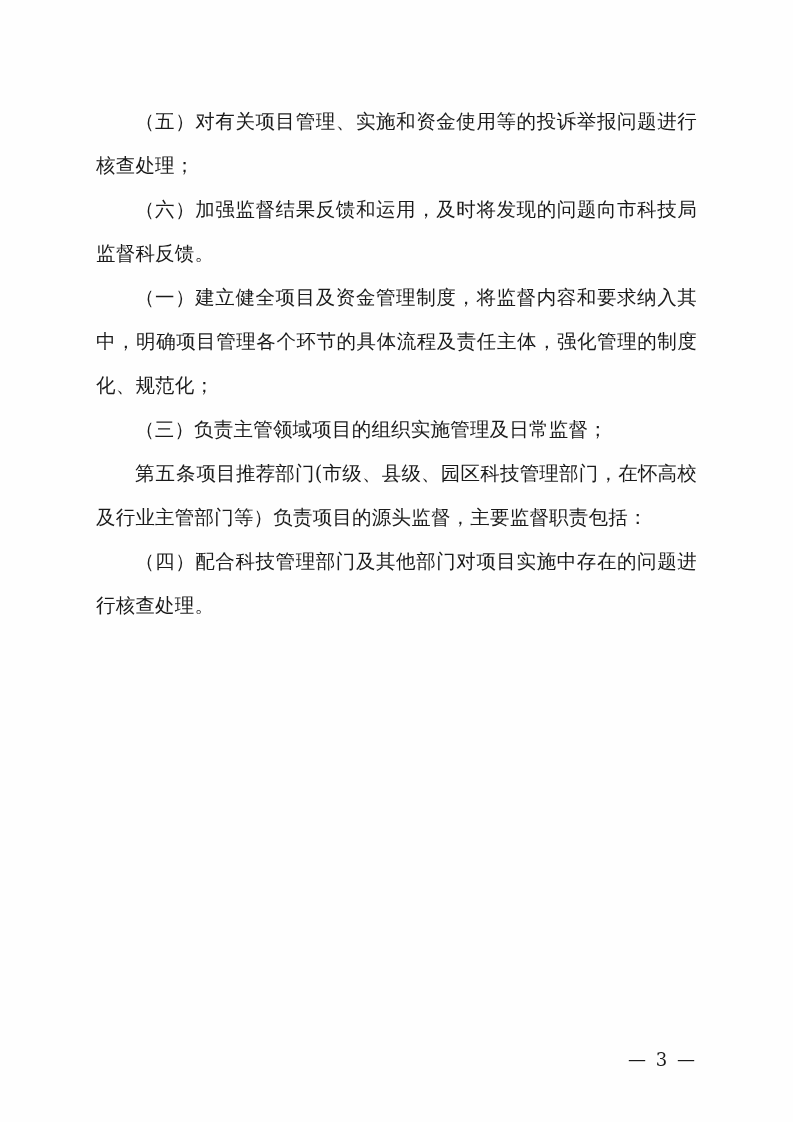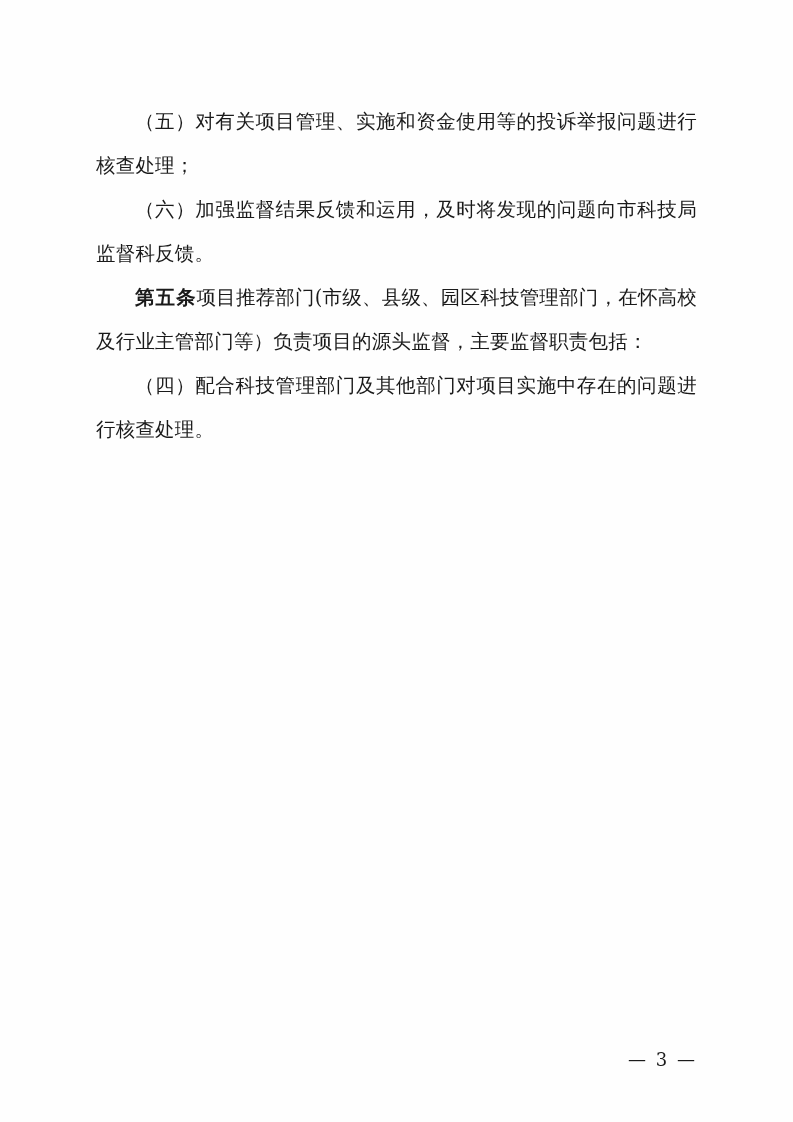--- a/index.html
+++ b/index.html
@@ -28,21 +28,21 @@
     text-align: justify;
     text-justify: inter-ideograph;
     letter-spacing: 0.2px;
   }
   .para {
     margin: 0;
     text-indent: 2em;
     white-space: normal;
   }
   .clause-label {
-    font-weight: bold;
+    font-weight: normal;
     letter-spacing: 1px;
     margin-top: 28px;
   }
   .clause-body {
     letter-spacing: 0.2px;
   }
   .footer {
     position: absolute;
     left: 0;
     right: 96px;
@@ -54,17 +54,19 @@
     font-family: "DejaVu Serif", "Liberation Serif", serif;
   }
 </style>
 </head>
 <body>
 
 <div class="page">
   <div class="doc-body">
     <p class="para">（五）对有关项目管理、实施和资金使用等的投诉举报问题进行核查处理；</p>
     <p class="para">（六）加强监督结果反馈和运用，及时将发现的问题向市科技局监督科反馈。</p>
+    <p class="para">（一）建立健全项目及资金管理制度，将监督内容和要求纳入其中，明确项目管理各个环节的具体流程及责任主体，强化管理的制度化、规范化；</p>
+    <p class="para">（三）负责主管领域项目的组织实施管理及日常监督；</p>
     <p class="para"><span class="clause-label">第五条</span><span class="clause-body">项目推荐部门(市级、县级、园区科技管理部门，在怀高校及行业主管部门等）负责项目的源头监督，主要监督职责包括：</span></p>
     <p class="para">（四）配合科技管理部门及其他部门对项目实施中存在的问题进行核查处理。</p>
   </div>
   <div class="footer">— 3 —</div>
 </div>
 
 </body></html>

